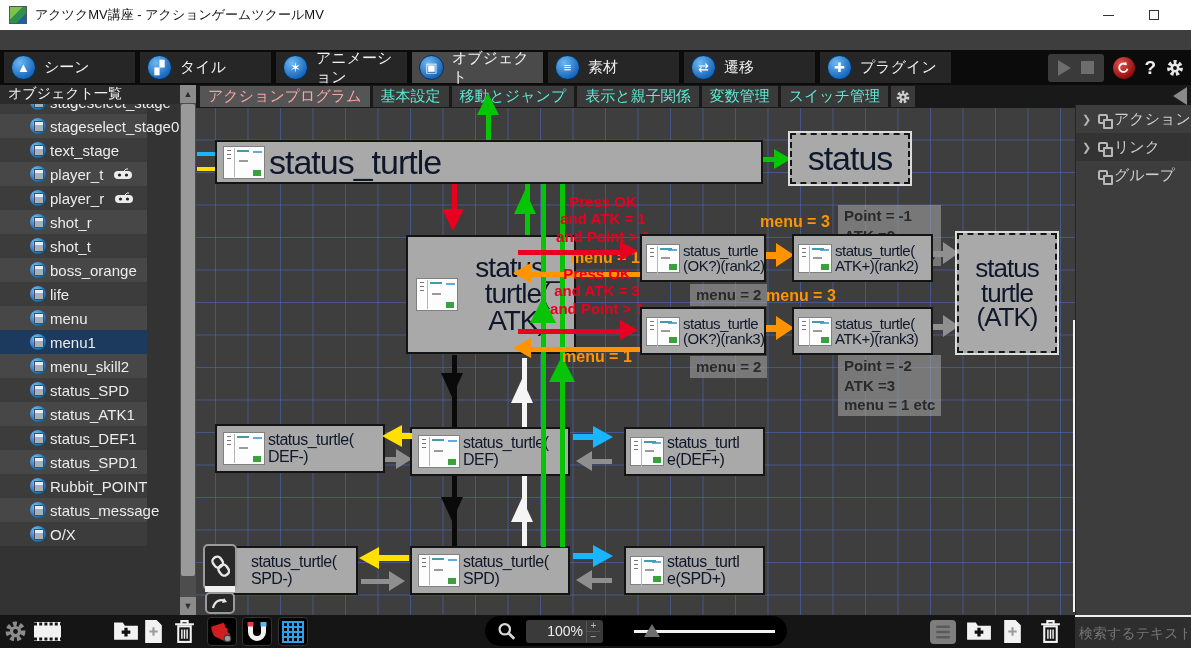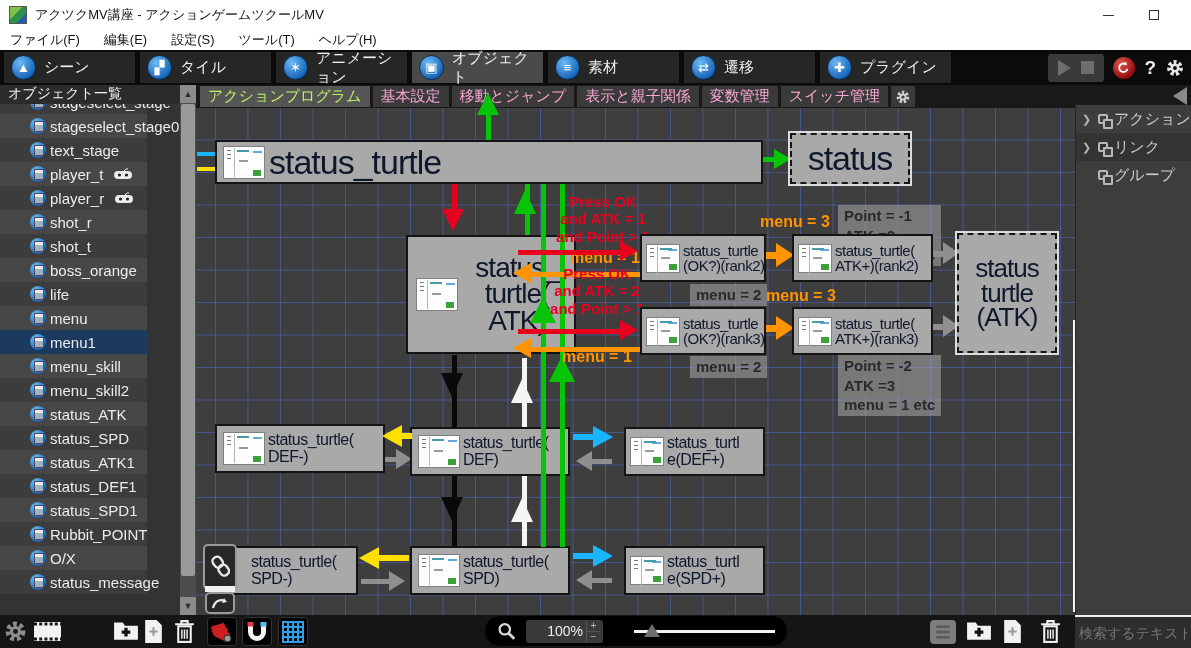--- a/index.html
+++ b/index.html
@@ -43,22 +43,22 @@
   
   #vscroll { position:absolute; left:180px; top:0; width:16px; height:530px; background:#4d4d4d; }
   .scrbtn { position:absolute; left:0; width:16px; height:18px; background:#8b8b8b; color:#2b2b2b; font-size:9px; display:flex; align-items:center; justify-content:center; }
   #vthumb { position:absolute; left:1px; top:19px; width:14px; height:472px; background:#9a9a9a; border-radius:2px; }
 
   
   #canvas { position:absolute; left:196px; top:85px; width:995px; height:530px; background:#3e3e3e;
     background-image:linear-gradient(rgba(80,110,215,.50) 1px,transparent 1px),linear-gradient(90deg,rgba(80,110,215,.50) 1px,transparent 1px);
     background-size:32.5px 32.5px; background-position:19px 22px; overflow:hidden; }
   #edtabs { position:absolute; left:0; top:0; width:995px; height:23px; background:#191919; display:flex; gap:3px; align-items:stretch; padding:1px 0 1px 4px; }
-  .etab { background:#3a3a3a; color:#f9a8d4; font-size:15px; padding:0 8px; display:flex; align-items:center; white-space:nowrap; }
-  .etab.sel { background:#555; color:#bef264; }
+  .etab { background:#3a3a3a; color:#5eead4; font-size:15px; padding:0 8px; display:flex; align-items:center; white-space:nowrap; }
+  .etab.sel { background:#555; color:#fca5a5; }
   #edtab-gear { width:24px; background:#3a3a3a; display:flex; align-items:center; justify-content:center; }
   #tabscroll-left { position:absolute; right:4px; top:2px; width:0; height:0; border-right:14px solid #8a8a8a; border-top:9px solid transparent; border-bottom:9px solid transparent; }
 
   .node { position:absolute; background:#a9a9a9; border:2px solid #141414; color:#0f172a; display:flex; align-items:center; overflow:visible; }
   .node.dashed { border:2px dashed #161616; box-shadow:0 0 0 2px #dcdcdc; }
   .bigtxt { font-size:34px; letter-spacing:-1px; white-space:nowrap; }
   .midtxt { font-size:28px; line-height:.95; text-align:center; letter-spacing:-1px; }
   .smtxt { font-size:15px; line-height:1.02; white-space:nowrap; letter-spacing:-.5px; }
   .shot { width:42px; height:33px; background:#fdfdfd; border:1px solid #808080; position:relative; flex:none; }
   .shot::before { content:""; position:absolute; left:1px; top:1px; width:9px; height:29px; border-right:1px solid #b5b5b5;
@@ -111,27 +111,20 @@
     <div id="appicon"></div>
     <div id="title-text">アクツクMV講座 - アクションゲームツクールMV</div>
     <div class="winbtn" id="btn-min">
         <i></i>
       </div>
     <div class="winbtn" id="btn-max">
         <i></i>
       </div>
   </div>
 
-  <div id="menubar">
-      <span>ファイル(F)</span>
-      <span>編集(E)</span>
-      <span>設定(S)</span>
-      <span>ツール(T)</span>
-      <span>ヘルプ(H)</span>
-    </div>
 
   <div id="maintabs">
       <div class="mtab">
         <span class="circ">▲</span>
         <span>シーン</span>
       </div>
       <div class="mtab">
         <span class="circ">▞</span>
         <span>タイル</span>
       </div>
@@ -234,57 +227,49 @@
           <div class="orow">
             <span class="cube"></span>
             <span>menu</span>
           </div>
           <div class="orow sel">
             <span class="cube"></span>
             <span>menu1</span>
           </div>
           <div class="orow">
             <span class="cube"></span>
-            <span>menu_skill</span>
-          </div>
-          <div class="orow">
-            <span class="cube"></span>
             <span>menu_skill2</span>
           </div>
           <div class="orow">
             <span class="cube"></span>
-            <span>status_ATK</span>
-          </div>
-          <div class="orow">
-            <span class="cube"></span>
             <span>status_SPD</span>
           </div>
           <div class="orow">
             <span class="cube"></span>
             <span>status_ATK1</span>
           </div>
           <div class="orow">
             <span class="cube"></span>
             <span>status_DEF1</span>
           </div>
           <div class="orow">
             <span class="cube"></span>
             <span>status_SPD1</span>
           </div>
           <div class="orow">
             <span class="cube"></span>
             <span>Rubbit_POINT</span>
           </div>
           <div class="orow">
             <span class="cube"></span>
+            <span>status_message</span>
+          </div>
+          <div class="orow">
+            <span class="cube"></span>
             <span>O/X</span>
-          </div>
-          <div class="orow">
-            <span class="cube"></span>
-            <span>status_message</span>
           </div>
         </div>
       </div>
     <div id="vscroll">
       <div class="scrbtn" style="top:0;">▲</div>
       <div id="vthumb"></div>
       <div class="scrbtn" style="top:512px;">▼</div>
     </div>
   </div>
 
@@ -354,21 +339,21 @@
     <div class="lbl-red" style="left:340px;top:108px;width:134px;z-index:7;">
       <span>Press OK</span><br><span>and ATK = 1</span><br><span>and Point &gt; 0</span>
     </div>
     <div class="ln" style="left:322px;top:165px;width:104px;height:5px;background:#e8001e;z-index:7;"></div>
     <div class="tri" style="left:424px;top:156px;border-top:10px solid transparent;border-bottom:10px solid transparent;border-left:18px solid #e8001e;z-index:7;"></div>
     <div class="lbl-org" style="left:374px;top:164px;z-index:6;">menu = 1</div>
     <div class="ln" style="left:334px;top:187px;width:112px;height:5px;background:#ff9400;z-index:7;"></div>
     <div class="tri" style="left:317px;top:178px;border-top:10px solid transparent;border-bottom:10px solid transparent;border-right:18px solid #ff9400;z-index:7;"></div>
 
     <div class="lbl-red" style="left:330px;top:180px;width:142px;z-index:7;">
-      <span>Press OK</span><br><span>and ATK = 2</span><br><span>and Point &gt; 1</span>
+      <span>Press OK</span><br><span>and ATK = 3</span><br><span>and Point &gt; 1</span>
     </div>
     <div class="ln" style="left:322px;top:244px;width:104px;height:5px;background:#e8001e;z-index:7;"></div>
     <div class="tri" style="left:424px;top:235px;border-top:10px solid transparent;border-bottom:10px solid transparent;border-left:18px solid #e8001e;z-index:7;"></div>
     <div class="ln" style="left:334px;top:262px;width:112px;height:5px;background:#ff9400;z-index:7;"></div>
     <div class="tri" style="left:317px;top:253px;border-top:10px solid transparent;border-bottom:10px solid transparent;border-right:18px solid #ff9400;z-index:7;"></div>
     <div class="lbl-org" style="left:366px;top:263px;z-index:7;">menu = 1</div>
 
     <div class="node" style="left:444px;top:149px;width:126px;height:48px;padding-left:4px;gap:3px;z-index:8;">
       <span class="shot small"></span>
       <span class="smtxt"><span>status_turtle</span><br><span>(OK?)(rank2)</span></span>

